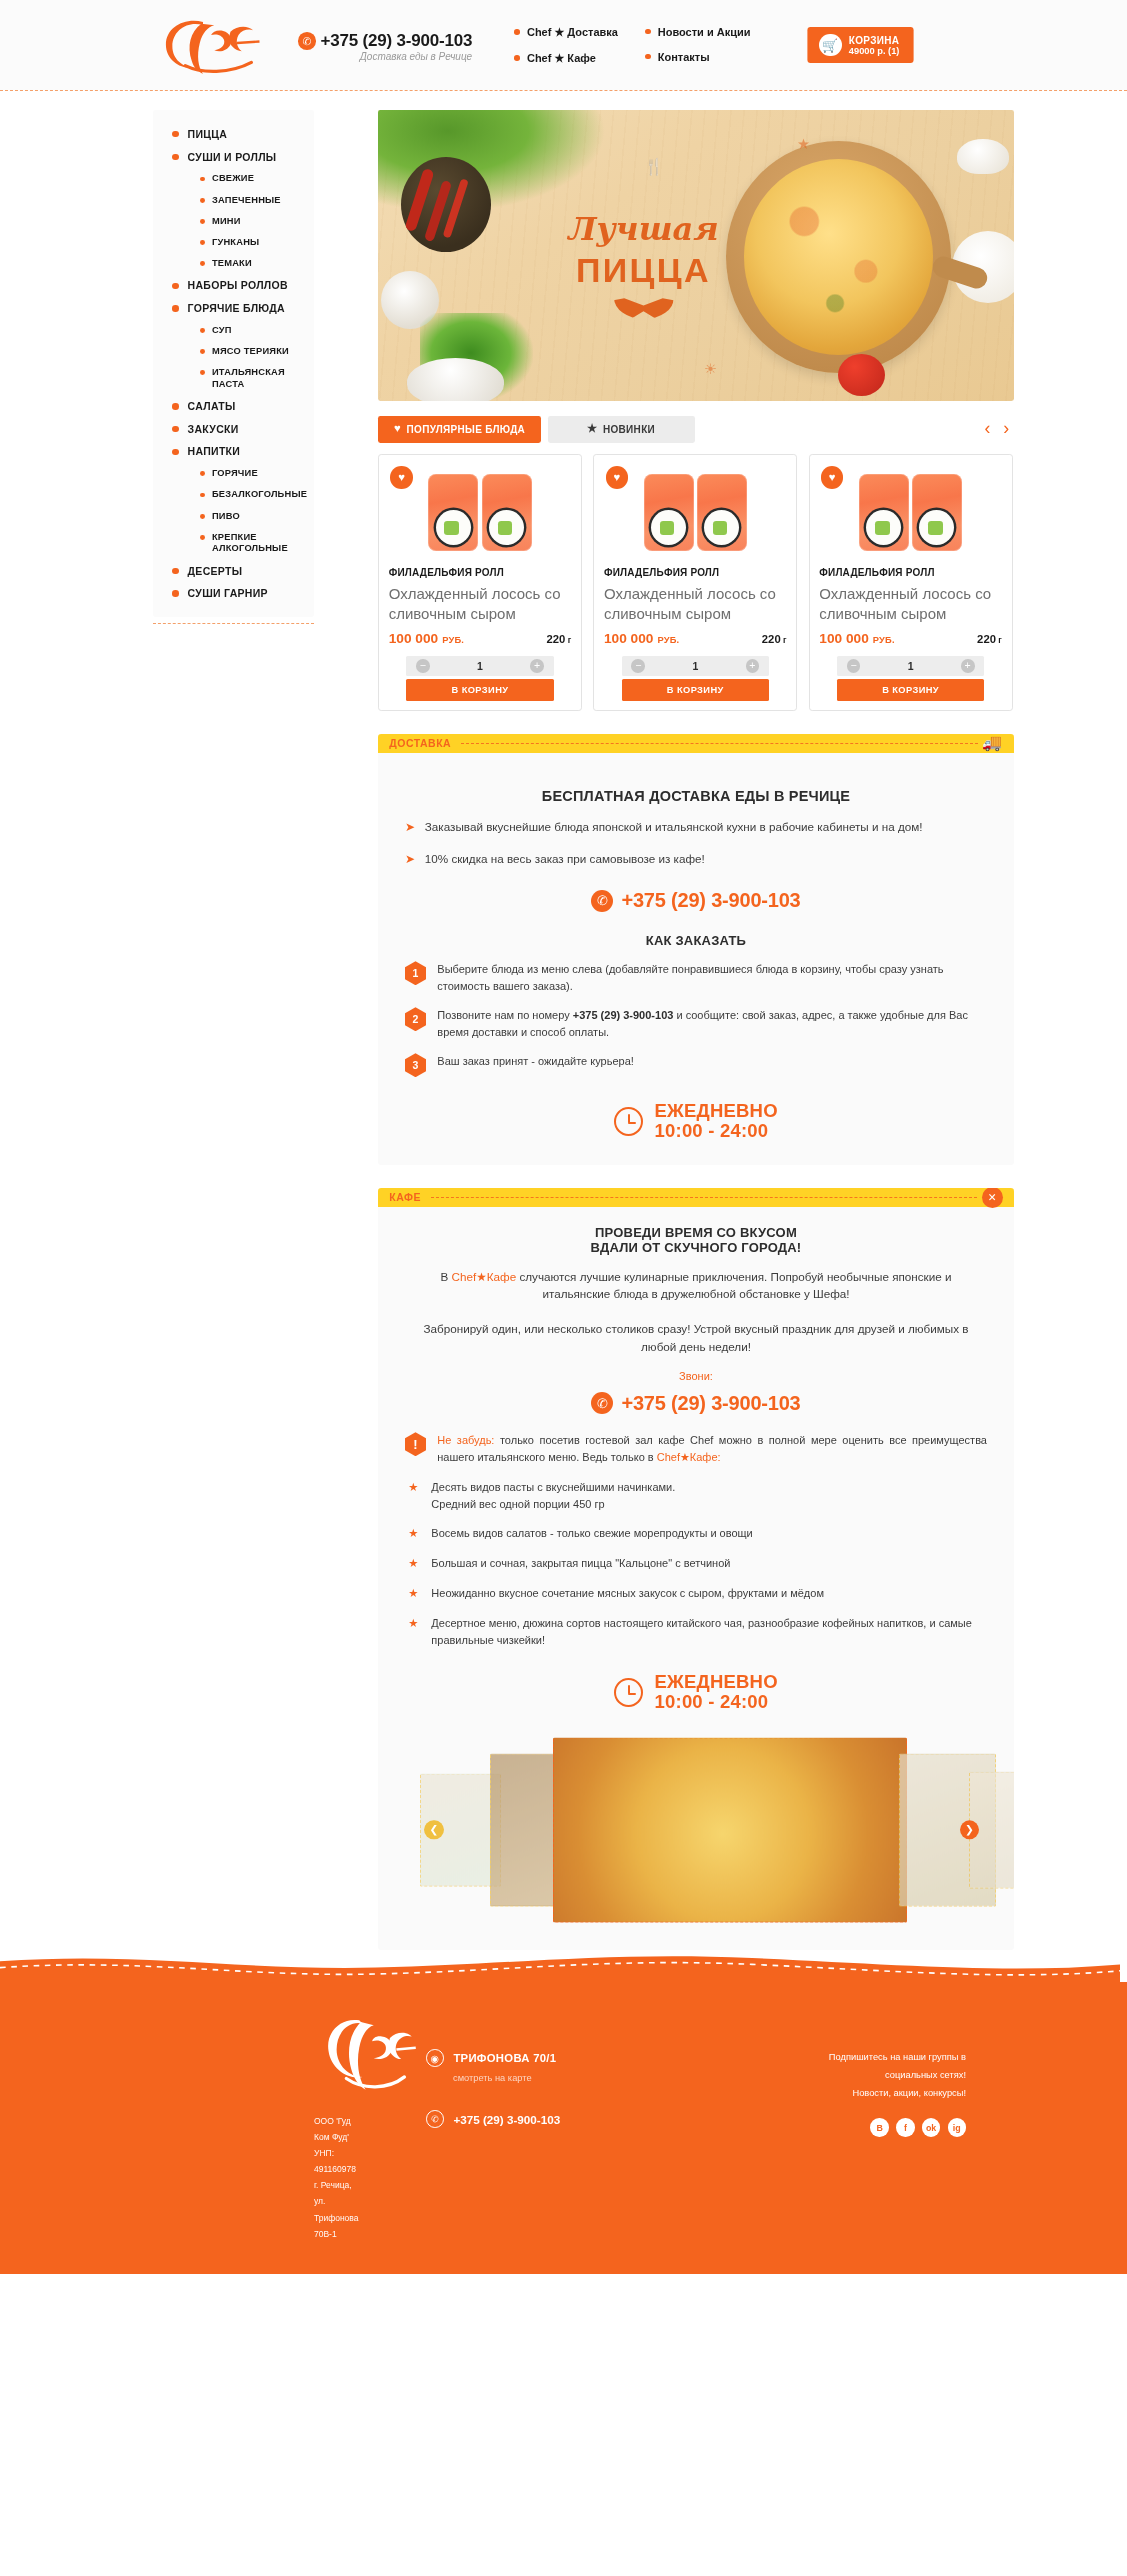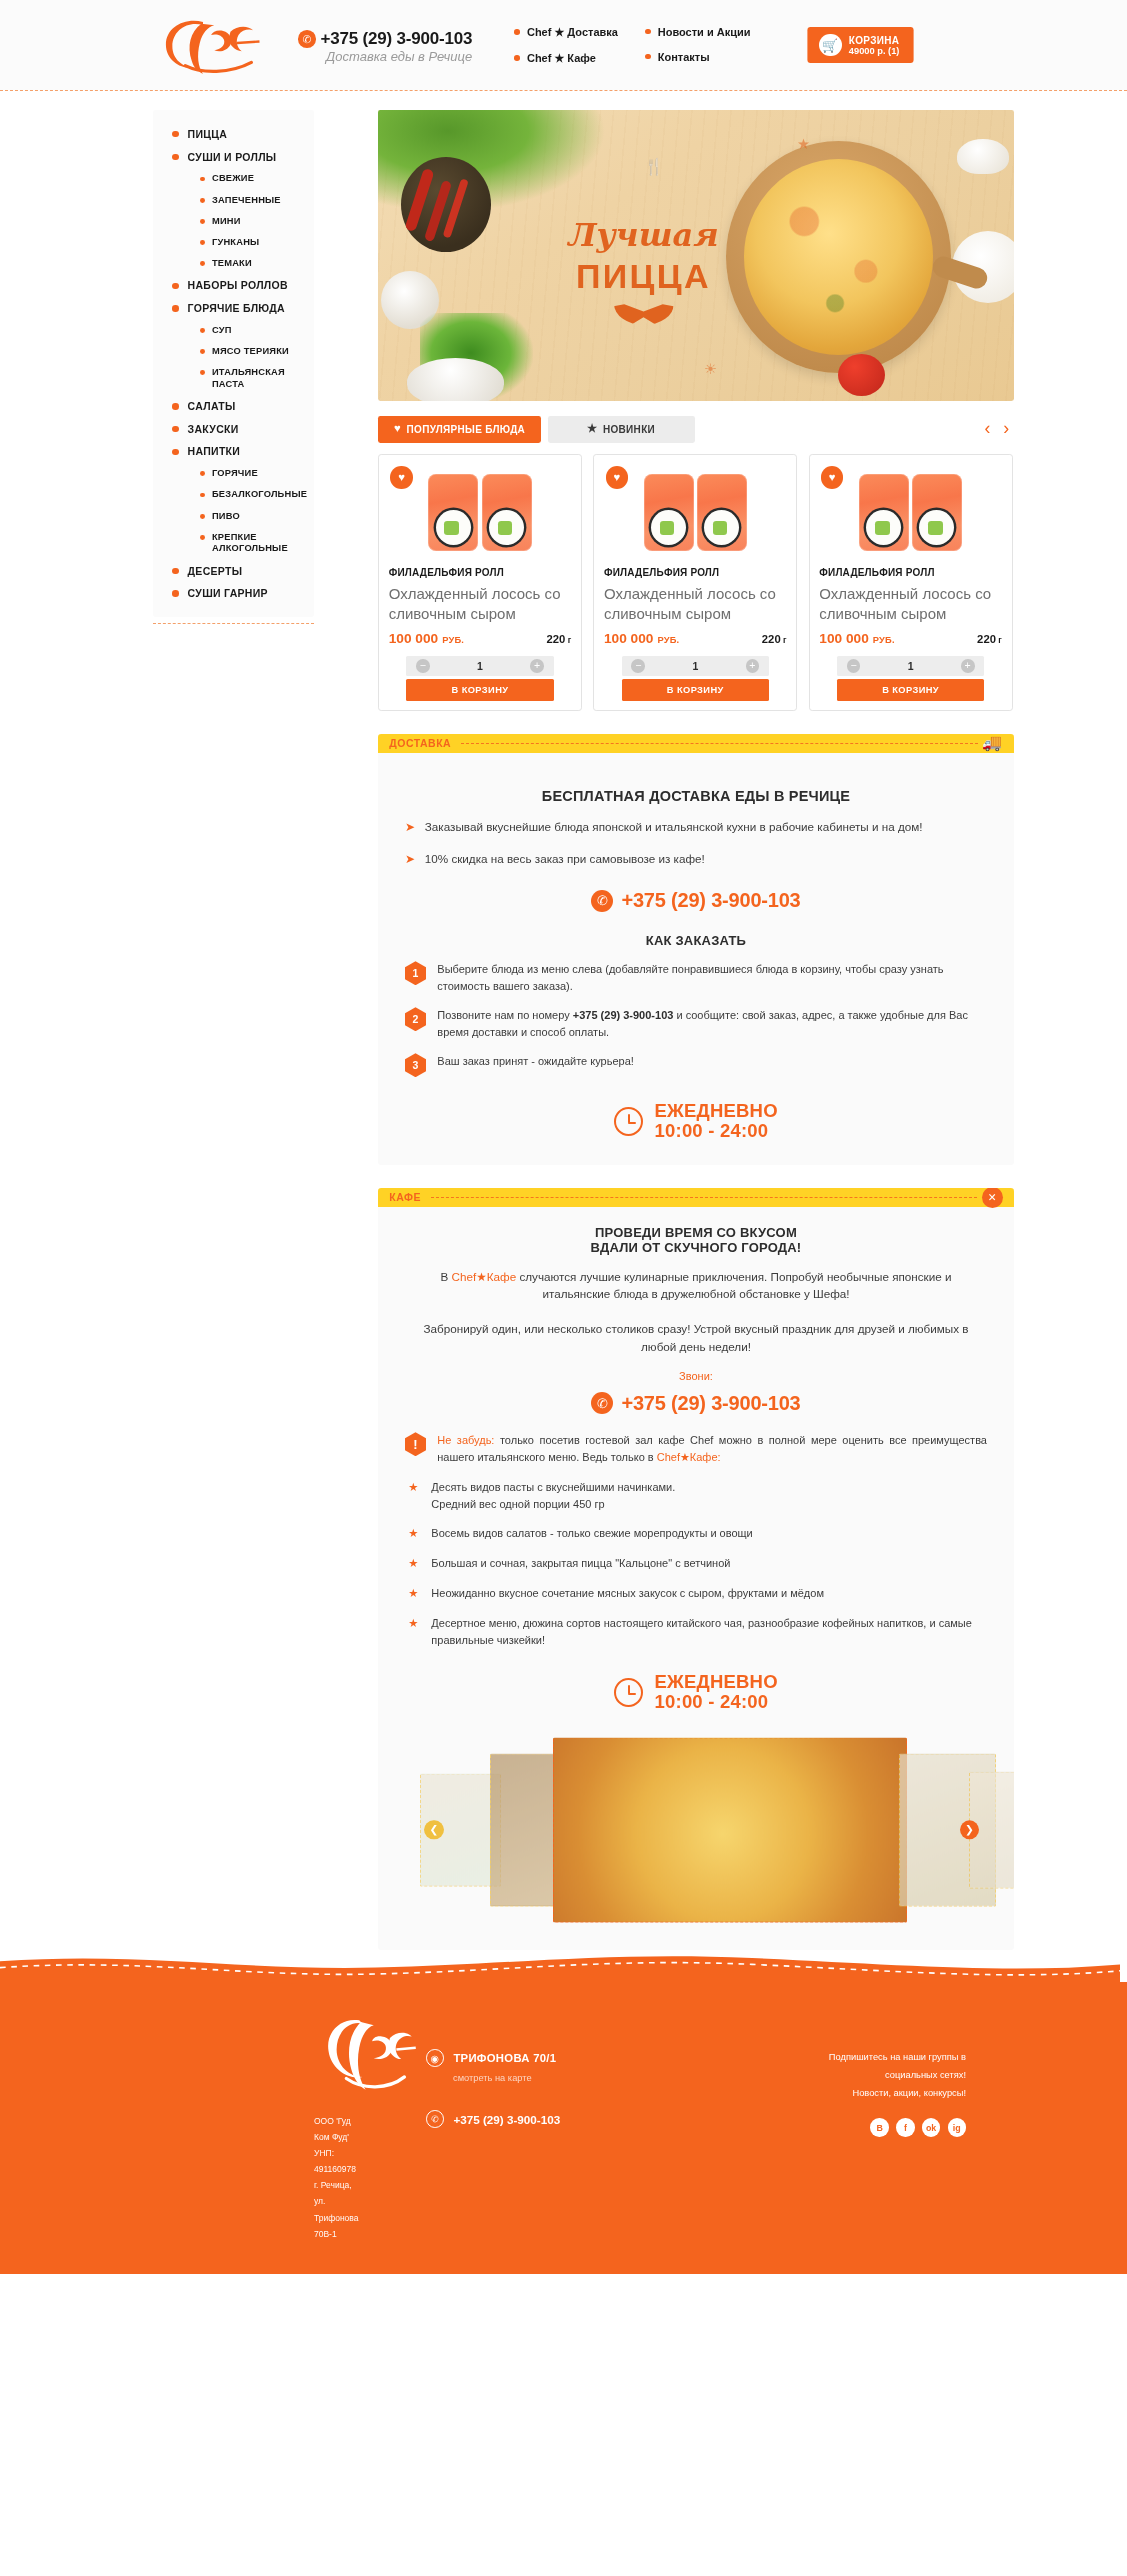--- a/index.html
+++ b/index.html
@@ -36,21 +36,21 @@
 
   .phone-block { flex: 0 0 auto; margin-right: 42px; padding-top: 3.2px; }
   .phone-line { display: flex; align-items: center; }
   .phone-ico {
     width: 17.7px; height: 17.7px; border-radius: 50%;
     background: #f4641e; color: #fff;
     display: flex; align-items: center; justify-content: center;
     font-size: 10.5px; margin-right: 4.8px; flex: 0 0 auto;
   }
   .phone-num { font-size: 17px; font-weight: bold; color: #1a1a1a; letter-spacing: -0.2px; }
-  .phone-sub { font-size: 13px; color: #9a9a9a; font-style: italic; text-align: right; margin-top: 0.8px; }
+  .phone-sub { font-size: 10px; color: #9a9a9a; font-style: italic; text-align: right; margin-top: 0.8px; }
 
   .nav { display: flex; flex: 0 0 auto; margin-right: 32px; }
   .nav-col { display: flex; flex-direction: column; gap: 13px; margin-right: 27px; }
   .nav-item { display: flex; align-items: center; font-size: 11px; font-weight: bold; color: #1a1a1a; cursor: pointer; white-space: nowrap; }
   .nav-dot { width: 5.6px; height: 5.6px; border-radius: 50%; background: #f4641e; margin-right: 7.2px; flex: 0 0 auto; }
 
   .cart-btn {
     background: #f4641e; color: #fff;
     display: flex; align-items: center;
     padding: 7.2px 13px 7.2px 9.7px;
@@ -85,21 +85,21 @@
   .menu-li.sub .lbl { font-size: 9.3px; letter-spacing: 0.2px; }
   .menu-bottom-dash { border-top: 1.6px dashed #f4a06a; margin-top: 6.4px; }
 
   
   .hero {
     height: 291px; border-radius: 2.4px; overflow: hidden; position: relative;
     background: linear-gradient(145deg,#f3ddb6 0%,#efd3a4 35%,#ecd0a0 60%,#e9c992 100%);
   }
   .hero .wood-grain { position:absolute; inset:0; opacity:.35;
     background: repeating-linear-gradient(95deg, rgba(196,150,90,.18) 0px, rgba(196,150,90,.18) 1.6px, rgba(255,255,255,0) 1.6px, rgba(255,255,255,0) 13px);}
-  .hero-title { position: absolute; left: 173px; top: 106px; text-align: center; width: 185px; }
+  .hero-title { position: absolute; left: 173px; top: 100px; text-align: center; width: 185px; }
   .hero-t1 { font-family: "DejaVu Serif", serif; font-style: italic; font-size: 32px; color: #e0631f; font-weight: bold; }
   .hero-t2 { font-size: 34px; color: #e0631f; font-weight: bold; letter-spacing: 2.4px; margin-top: 3.2px; }
   .hero-mustache { width: 60px; height: 21px; margin: 8px auto 0;
     background: #e0631f; border-radius: 0 0 50% 50% / 0 0 100% 100%;
     clip-path: polygon(0% 10%, 18% 0%, 50% 34%, 82% 0%, 100% 10%, 96% 70%, 72% 100%, 50% 62%, 28% 100%, 4% 70%); }
   .herb-tl { position:absolute; left:0; top:0; width: 233px; height: 105px;
     background: radial-gradient(ellipse at 30% 20%, #4f9423 0%, #6eb235 35%, rgba(110,178,53,0) 68%); opacity:.95;}
   .chili-plate { position:absolute; left: 22.5px; top: 47px; width:90px; height:95px; border-radius:50%;
      background: radial-gradient(circle at 40% 35%, #5a4a30, #3a2f1e 70%);}
   .chili-plate::before{content:'';position:absolute;left:13px;top:11.3px;width:11.3px;height:64px;background:#c0281a;border-radius:6.4px;transform:rotate(18deg);box-shadow:21px 4.8px 0 -0.8px #b5271b, 37px -3.2px 0 -1.6px #cb3321;}

